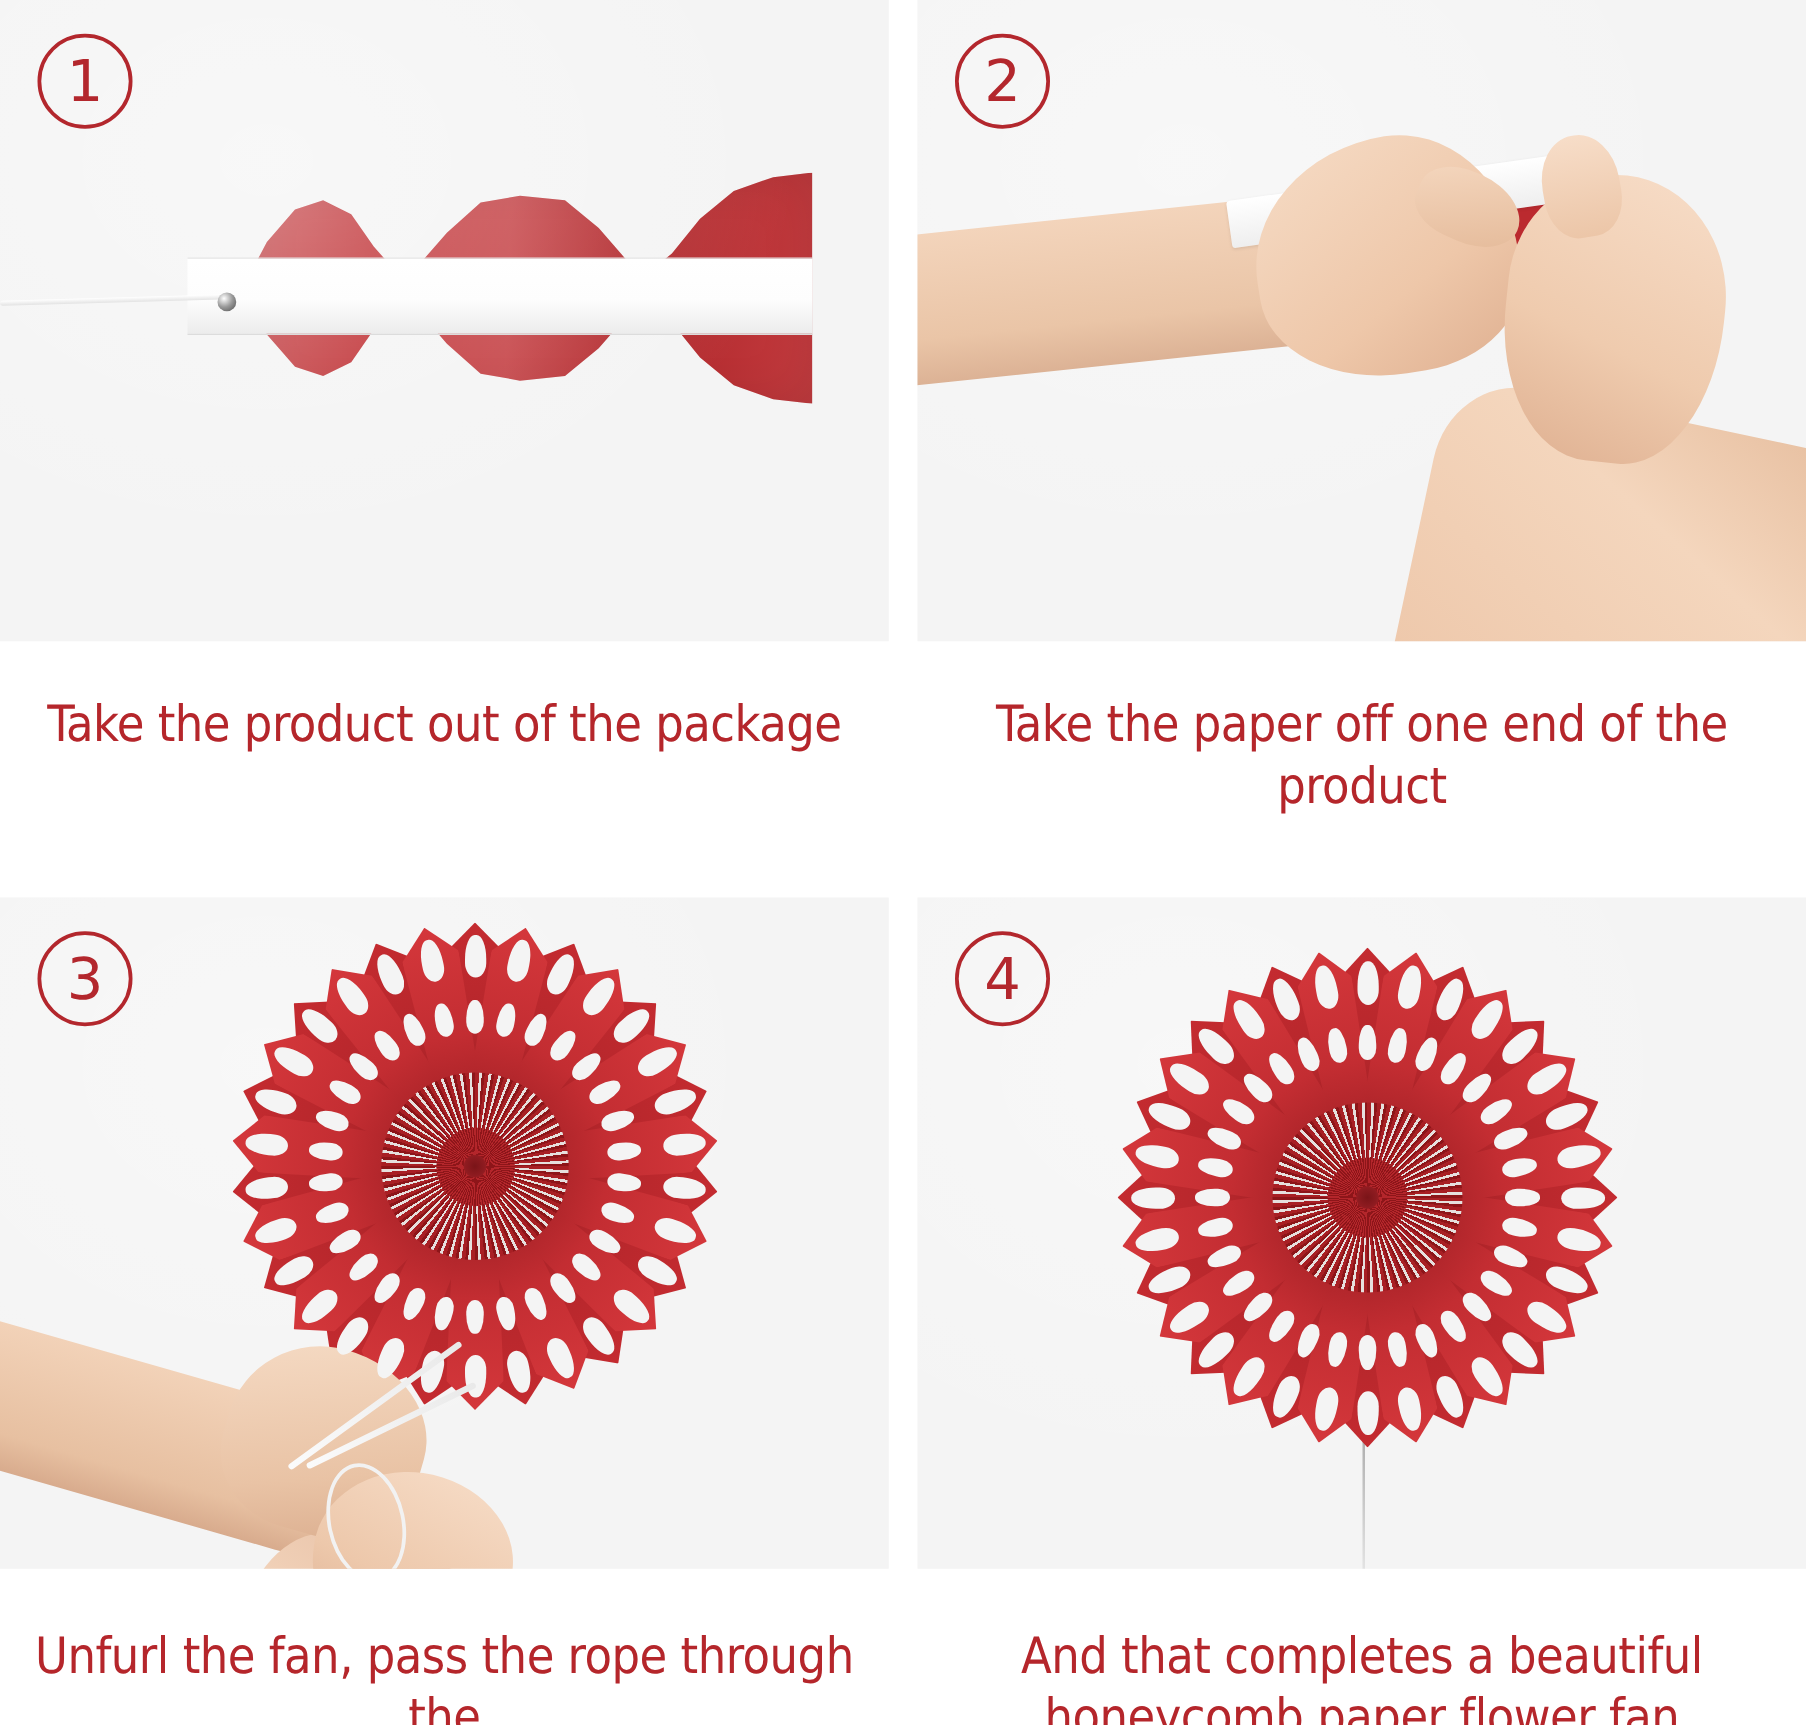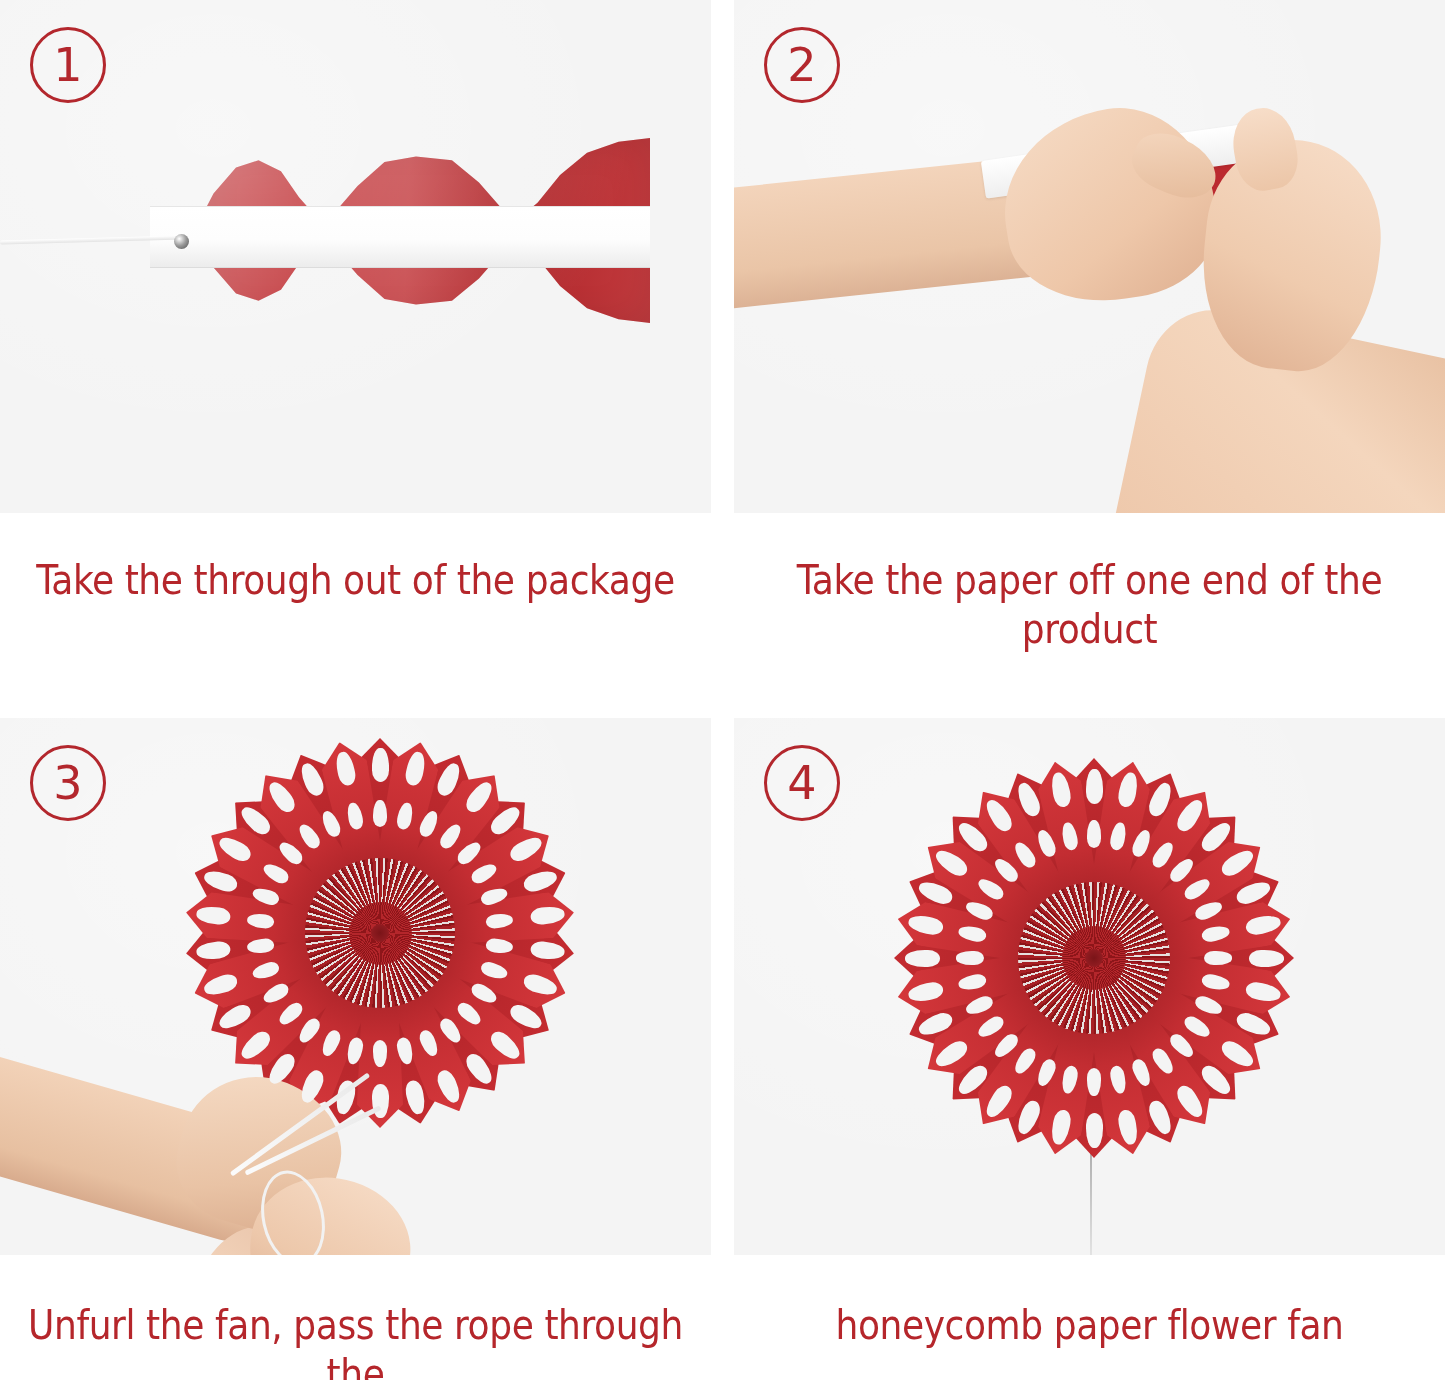--- a/index.html
+++ b/index.html
@@ -274,21 +274,21 @@
 
       <div class="flat-wrap">
         <div class="rope-1"></div>
         <div class="flat-red"></div>
         <div class="flat-strip"></div>
         <div class="eyelet"></div>
       </div>
       <div class="noise"></div>
     </div>
     <div class="caption">
-      <span>Take the through out of the package</span>
+      <span>Take the product out of the package</span>
     </div>
   </div>
 
   <div class="step col-right row-top">
     <div class="photo">
       <div class="badge">2</div>
 
       <div>
         <div class="arm-left2"></div>
         <div class="fold-red2"></div>
@@ -527,17 +527,18 @@
           <div class="blade" style="width: 44px; height: 200px; margin: -200px 0px 0px -22px; transform: rotate(348.75deg); clip-path: polygon(50% 0%, 100% 12%, 88% 72%, 50% 100%, 12% 72%, 0% 12%); background: linear-gradient(rgb(212, 55, 59) 0%, rgb(195, 45, 50) 46%, rgb(141, 24, 29) 100%); z-index: 11;"></div>
           <div style="position: absolute; left: 50%; top: 50%; width: 17px; height: 35px; margin-left: -8.5px; margin-top: -17.5px; border-radius: 50% 50% 55% 55% / 62% 62% 38% 38%; background: rgb(244, 244, 244); transform: rotate(348.75deg) translateY(-172px); z-index: 20;"></div>
           <div style="position: absolute; left: 50%; top: 50%; width: 14px; height: 28px; margin-left: -7px; margin-top: -14px; border-radius: 50% 50% 55% 55% / 62% 62% 38% 38%; background: rgb(244, 244, 244); transform: rotate(348.75deg) translateY(-124px); z-index: 20;"></div>
           <div style="position: absolute; left: 50%; top: 50%; width: 152px; height: 152px; margin: -76px 0px 0px -76px; border-radius: 50%; background: repeating-conic-gradient(rgb(168, 31, 36) 0deg, rgb(168, 31, 36) 2.4deg, rgb(230, 224, 222) 2.4deg, rgb(230, 224, 222) 4.2deg, rgb(141, 21, 25) 4.2deg, rgb(141, 21, 25) 6deg); z-index: 30;"></div>
           <div style="position: absolute; left: 50%; top: 50%; width: 63.84px; height: 63.84px; margin: -31.92px 0px 0px -31.92px; border-radius: 50%; background: repeating-conic-gradient(rgb(141, 21, 25) 0deg, rgb(141, 21, 25) 2deg, rgb(180, 38, 43) 2deg, rgb(180, 38, 43) 4deg); z-index: 32;"></div>
         </div>
 
       <div class="noise"></div>
     </div>
     <div class="caption">
+      <span>And that completes a beautiful</span>
       <span>honeycomb paper flower fan</span>
     </div>
   </div>
 
 </div>
 
 </body></html>

